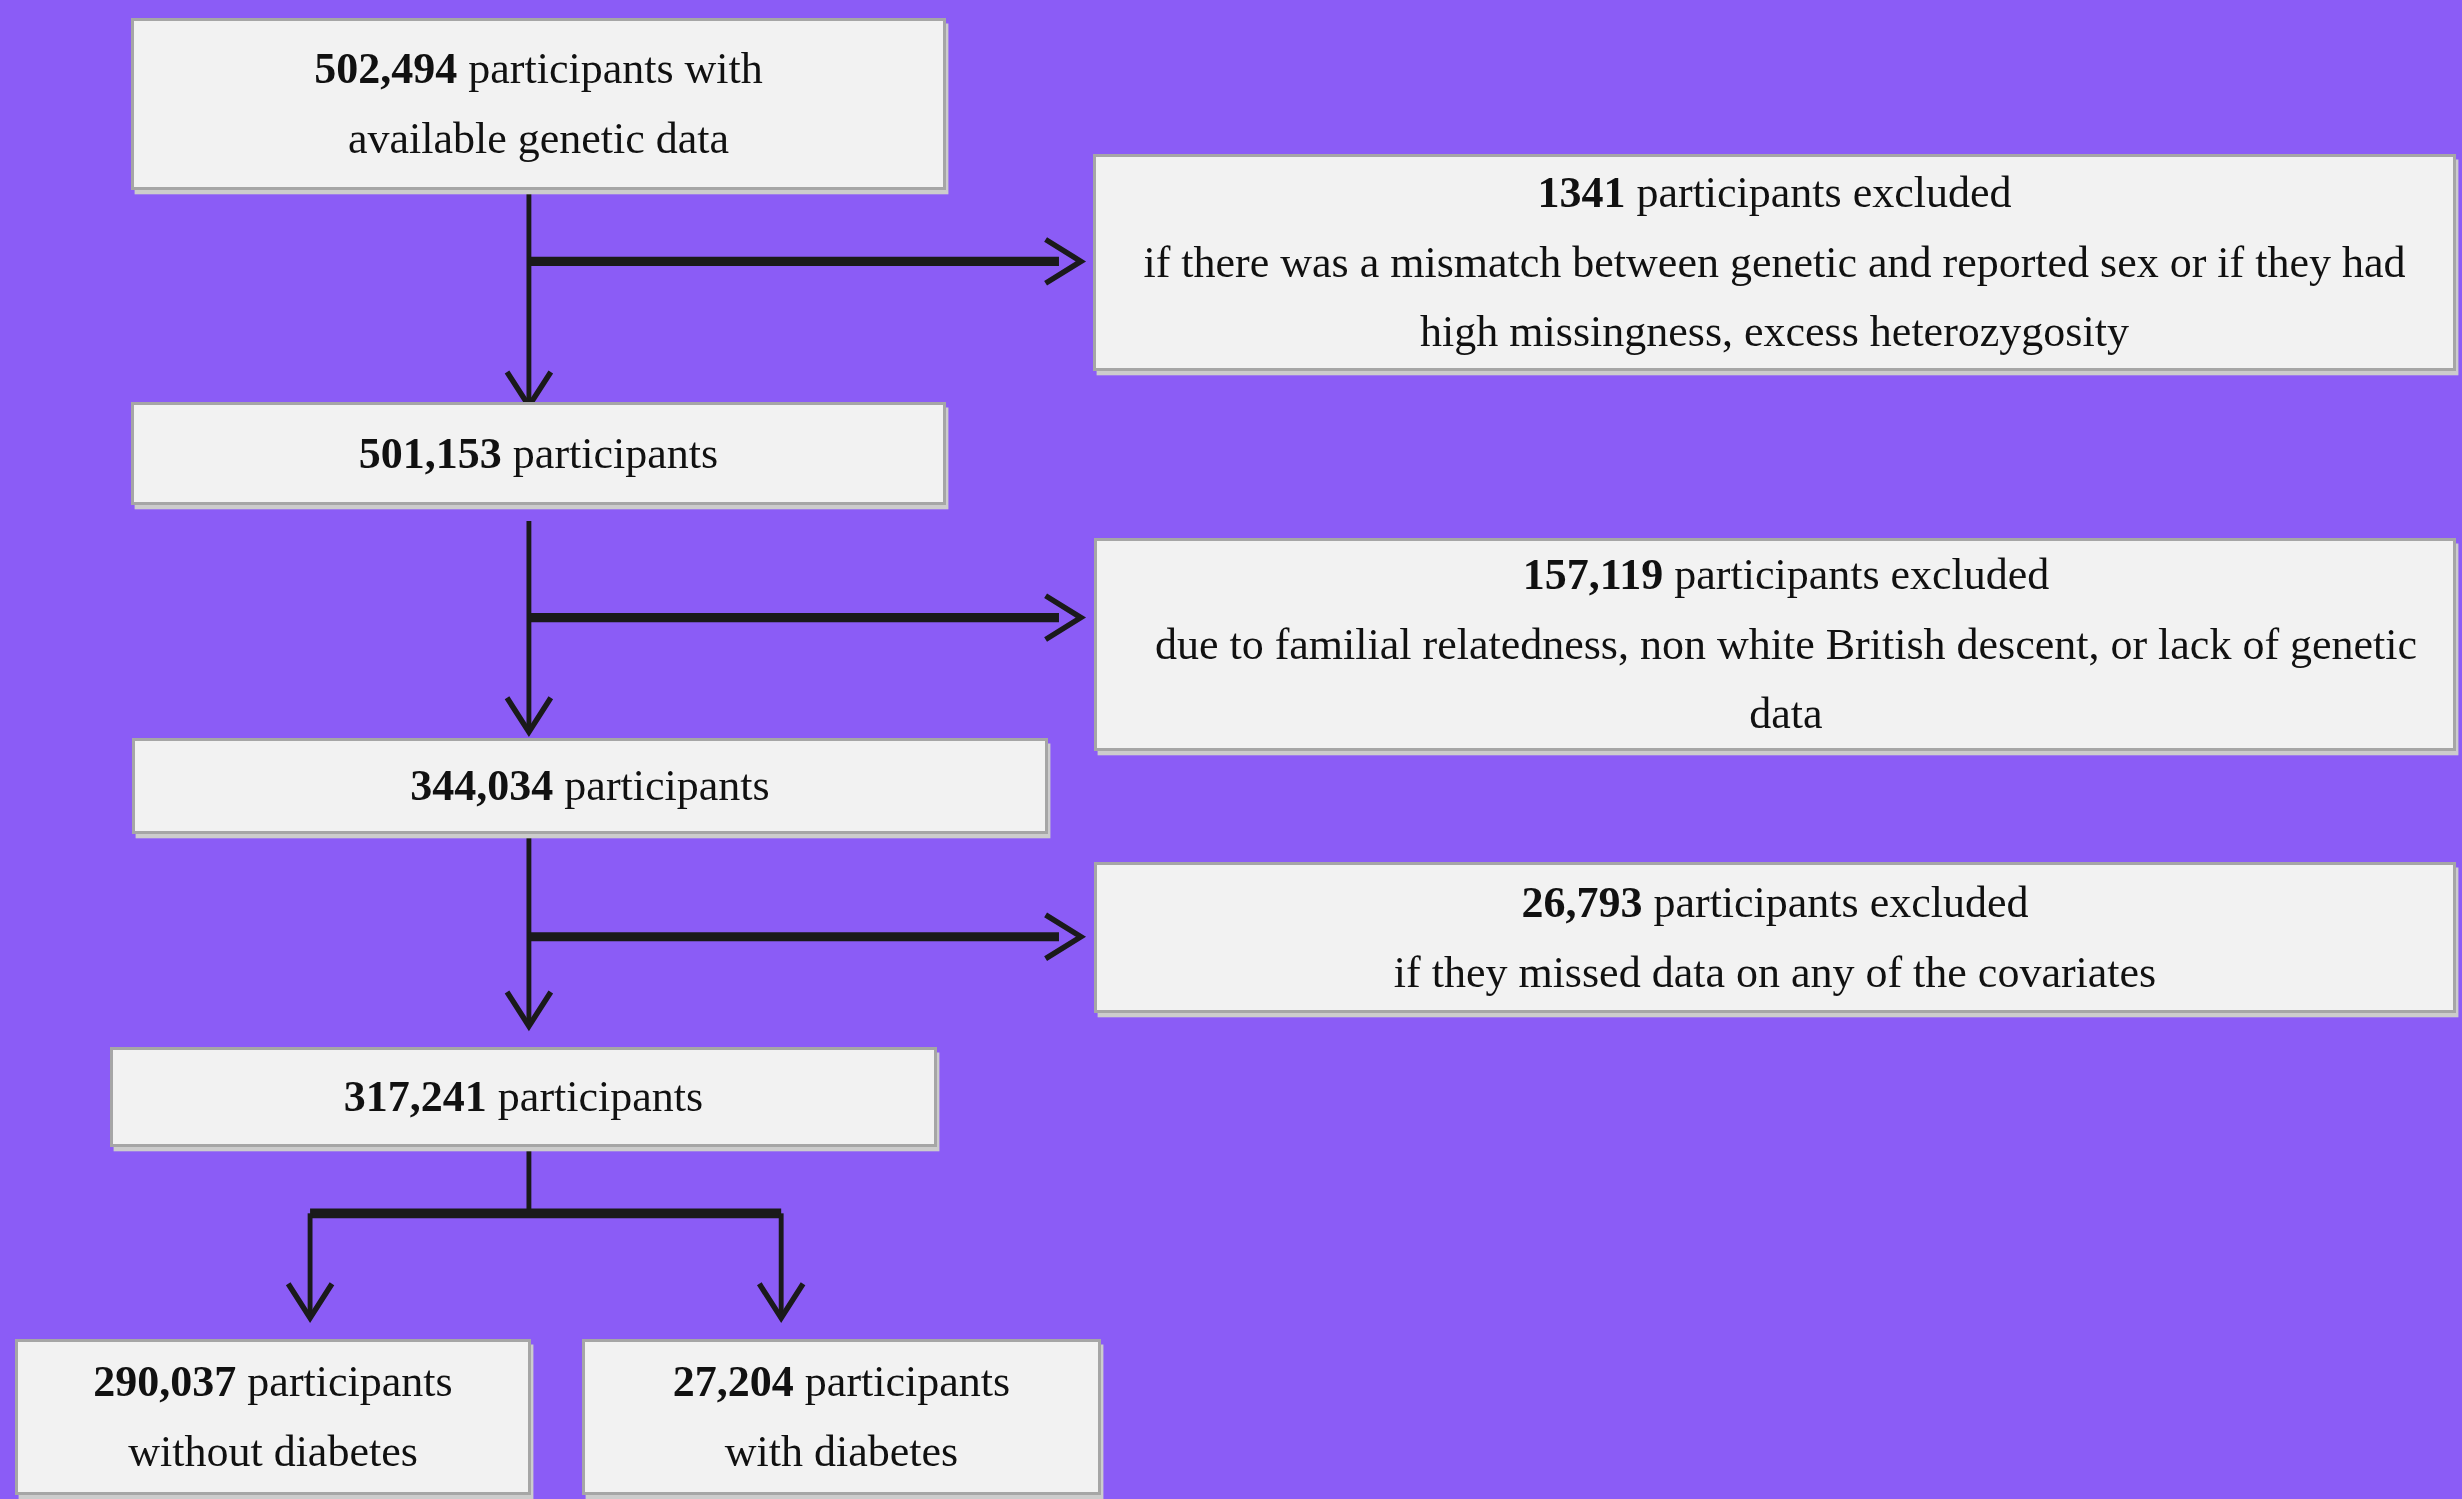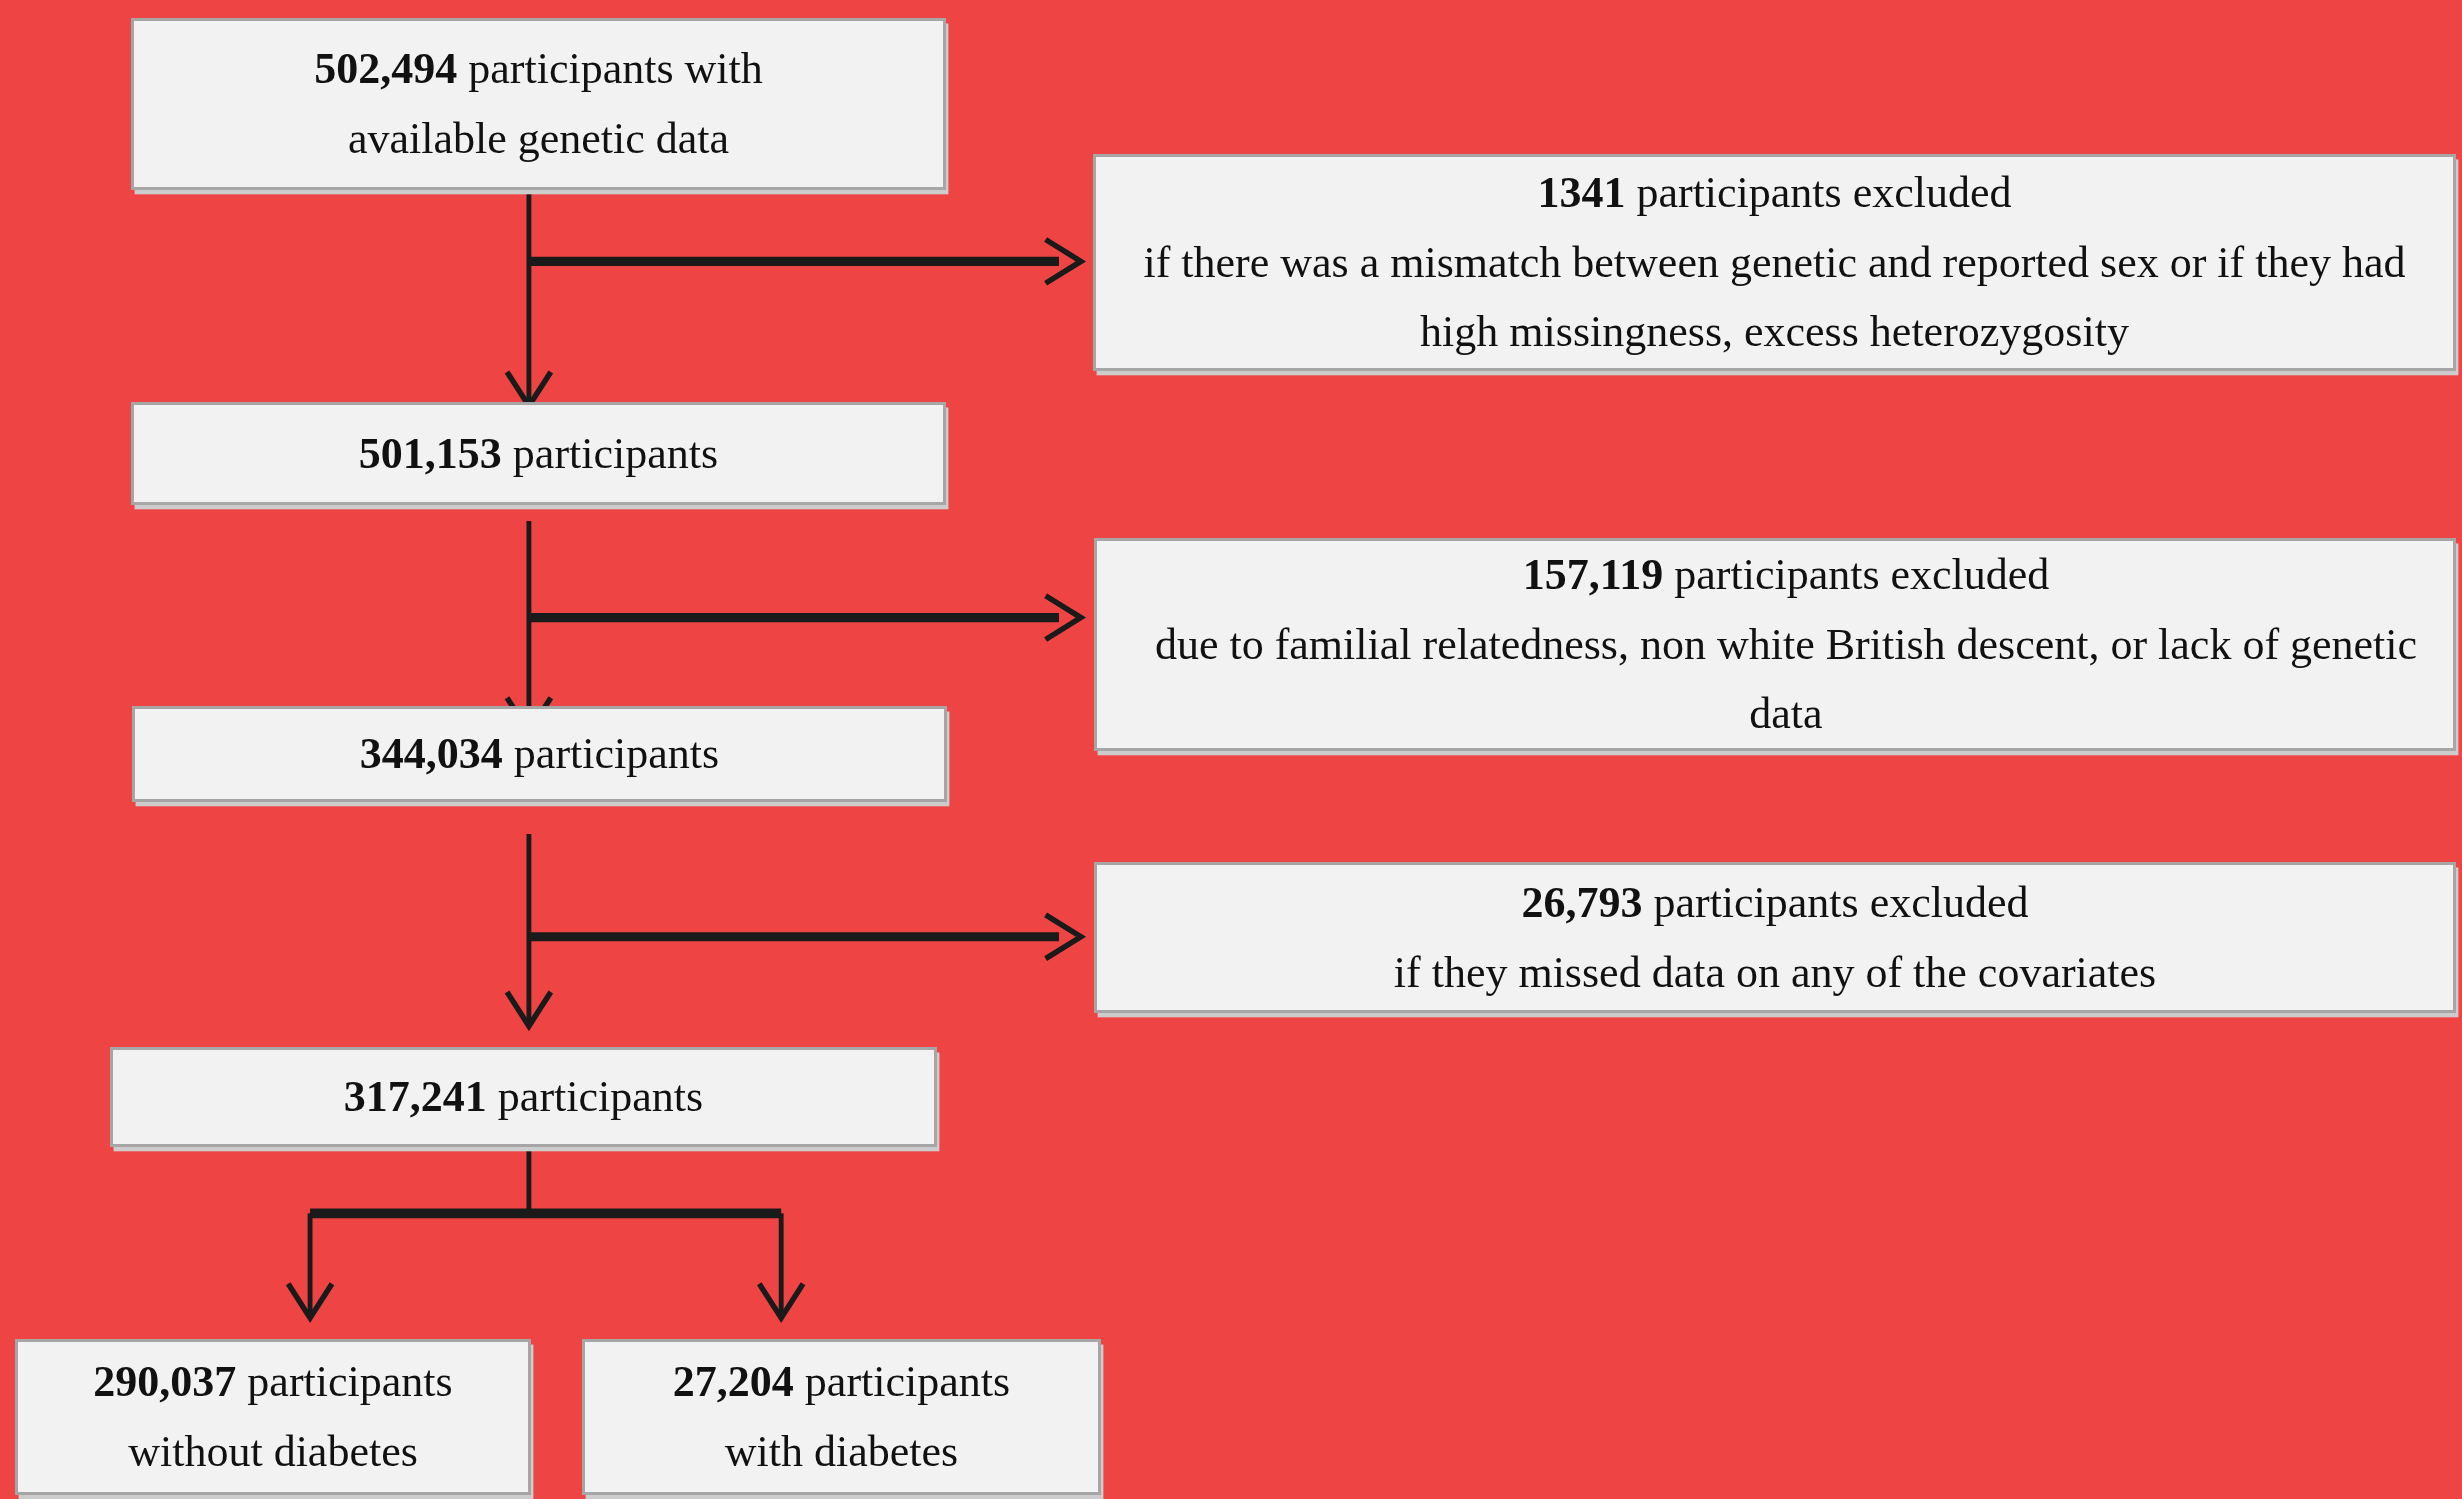--- a/index.html
+++ b/index.html
@@ -1,20 +1,20 @@
 <!DOCTYPE html>
 <html style="font-size:9.7px"><head>
 <meta charset="utf-8">
 <style>
   html, body { margin: 0; padding: 0; background: #ffffff; }
   .canvas {
     position: relative;
     width: 2462px;
     height: 1499px;
-    background: #ef4444;
+    background: #8b5cf6;
     font-family: "Liberation Serif", "DejaVu Serif", serif;
     color: #111111;
     overflow: hidden;
   }
   .connectors {
     position: absolute;
     left: 0; top: 0;
     width: 2462px; height: 1499px;
     pointer-events: none;
   }
@@ -31,21 +31,21 @@
     text-align: center;
     font-size: 44px;
     line-height: 1.58;
     padding: 0 18px;
   }
   .box .ln { white-space: pre-wrap; }
   .box .num { font-weight: bold; }
   
   .b-n1 { left: 131px;  top: 18px;   width: 815px; height: 172px; }
   .b-n2 { left: 131px;  top: 402px;  width: 815px; height: 103px; }
-  .b-n3 { left: 132px;  top: 706px; width: 815px; height: 96px; }
+  .b-n3 { left: 132px;  top: 738px; width: 916px; height: 96px; }
   .b-n4 { left: 110px;  top: 1047px; width: 827px; height: 100px; }
   .b-n5 { left: 15px;   top: 1339px; width: 516px;  height: 156px; }
   .b-n6 { left: 582px;  top: 1339px; width: 519px;  height: 156px; }
   
   .b-e1 { left: 1093px; top: 154px;  width: 1363px; height: 217px; text-align: center; }
   .b-e2 { left: 1094px; top: 538px;  width: 1362px; height: 213px; padding-left: 40px; }
   .b-e3 { left: 1094px; top: 862px; width: 1362px; height: 151px; }
 </style>
 </head>
 <body>

